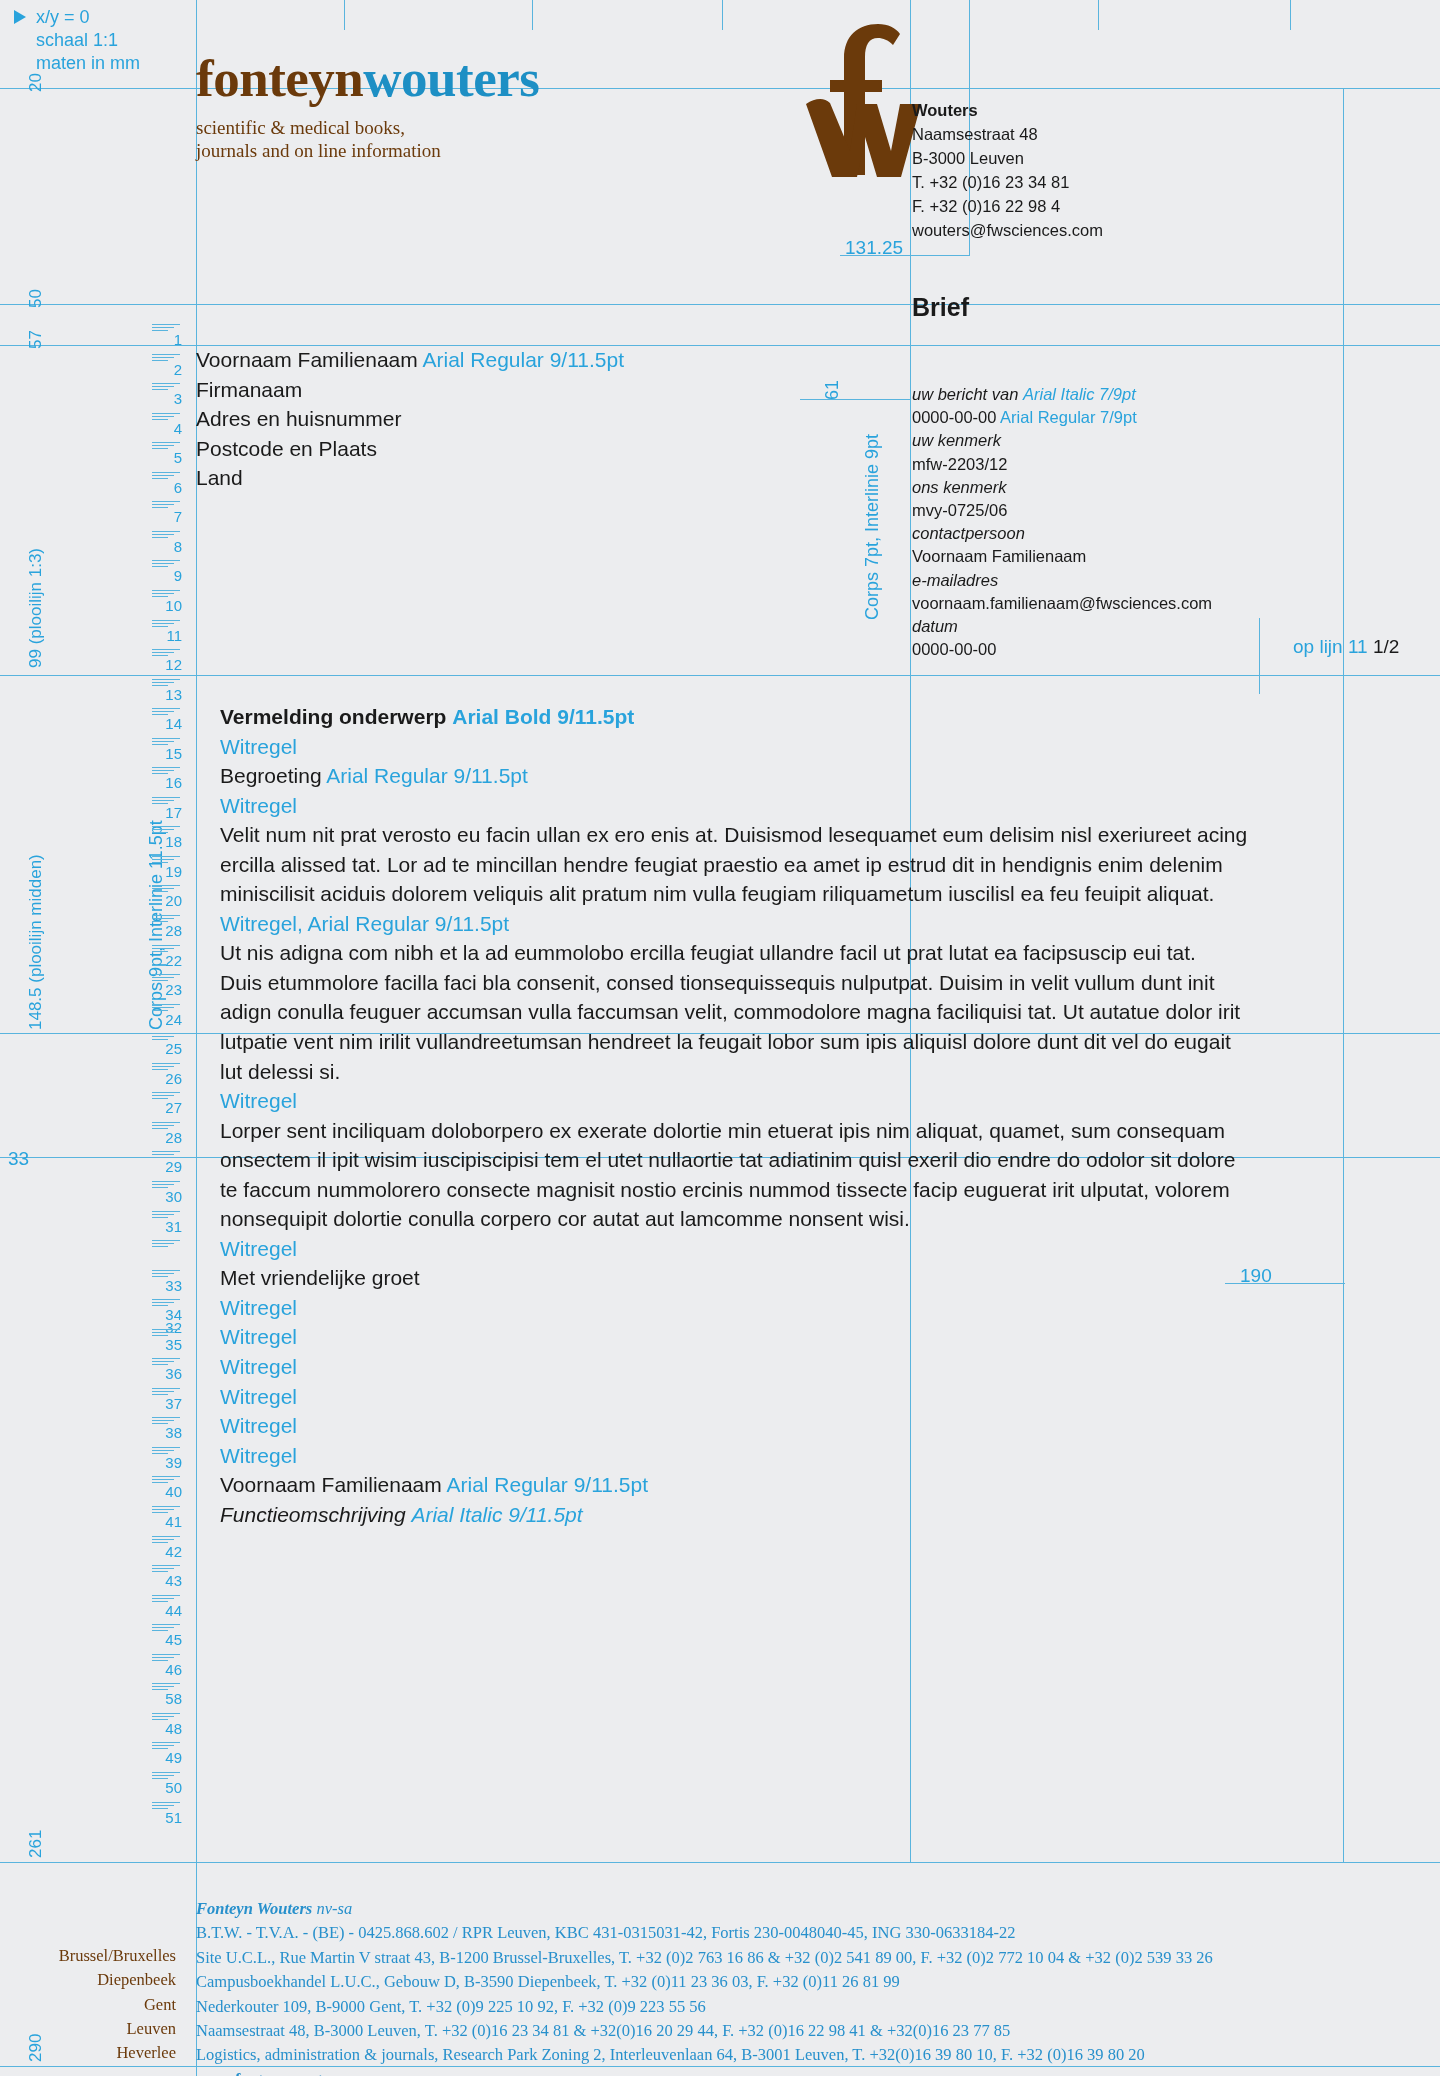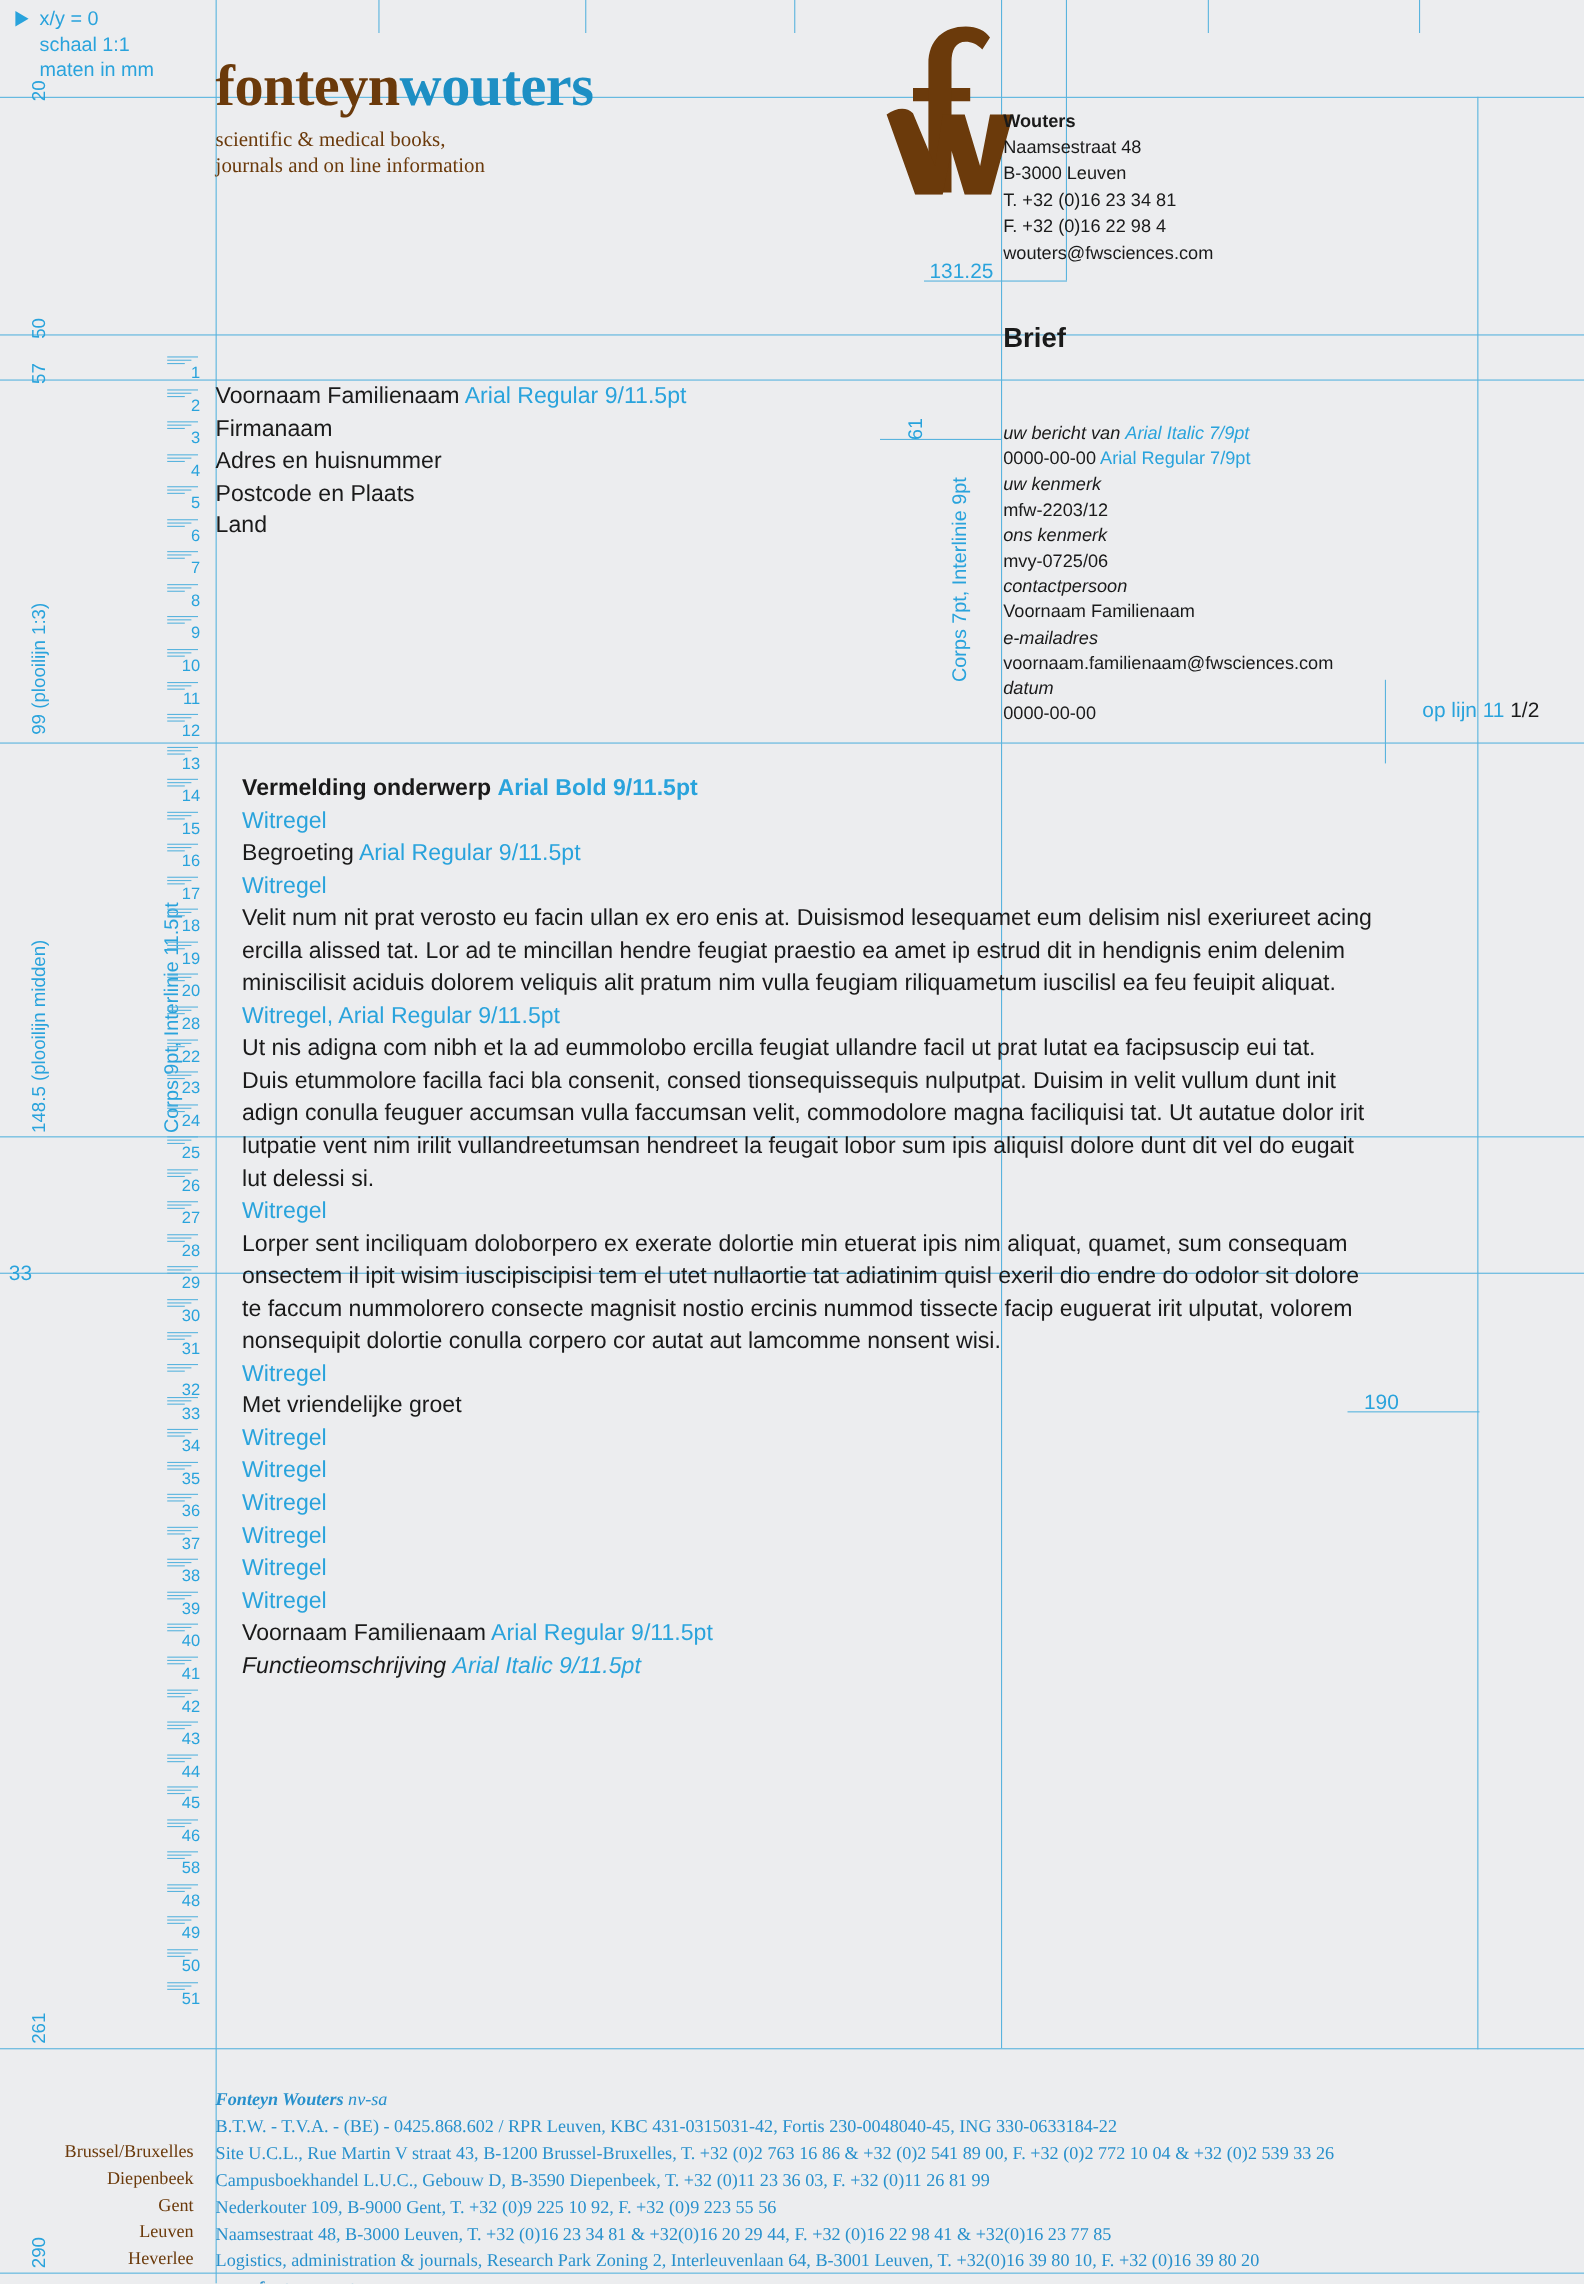--- a/index.html
+++ b/index.html
@@ -447,21 +447,21 @@
       <i style="width:28px"></i>
       <i style="width:22px"></i>
       <i style="width:16px"></i>
     </div>
     <div class="lnum" style="left: 152px; top: 1217.5px;">31</div>
     <div class="tick3" style="left: 152px; top: 1240.05px; width: 28px;">
       <i style="width:28px"></i>
       <i style="width:22px"></i>
       <i style="width:16px"></i>
     </div>
-    <div class="lnum" style="left: 152px; top: 1255px;">32</div>
+    <div class="lnum" style="left: 152px; top: 1319px;">32</div>
     <div class="tick3" style="left: 152px; top: 1269.6px; width: 28px;">
       <i style="width:28px"></i>
       <i style="width:22px"></i>
       <i style="width:16px"></i>
     </div>
     <div class="lnum" style="left: 152px; top: 1276.6px;">33</div>
     <div class="tick3" style="left: 152px; top: 1299.15px; width: 28px;">
       <i style="width:28px"></i>
       <i style="width:22px"></i>
       <i style="width:16px"></i>

